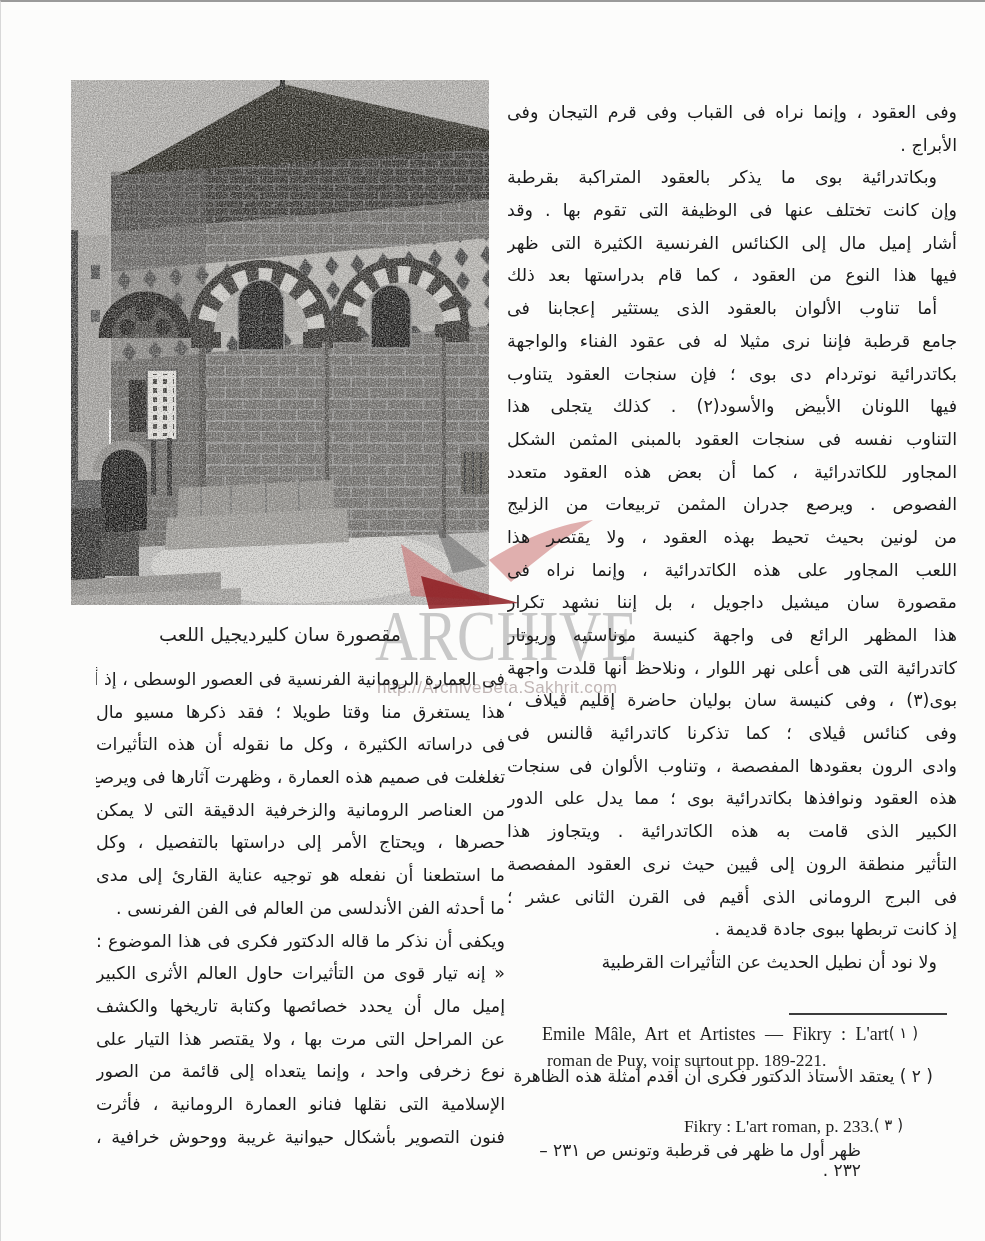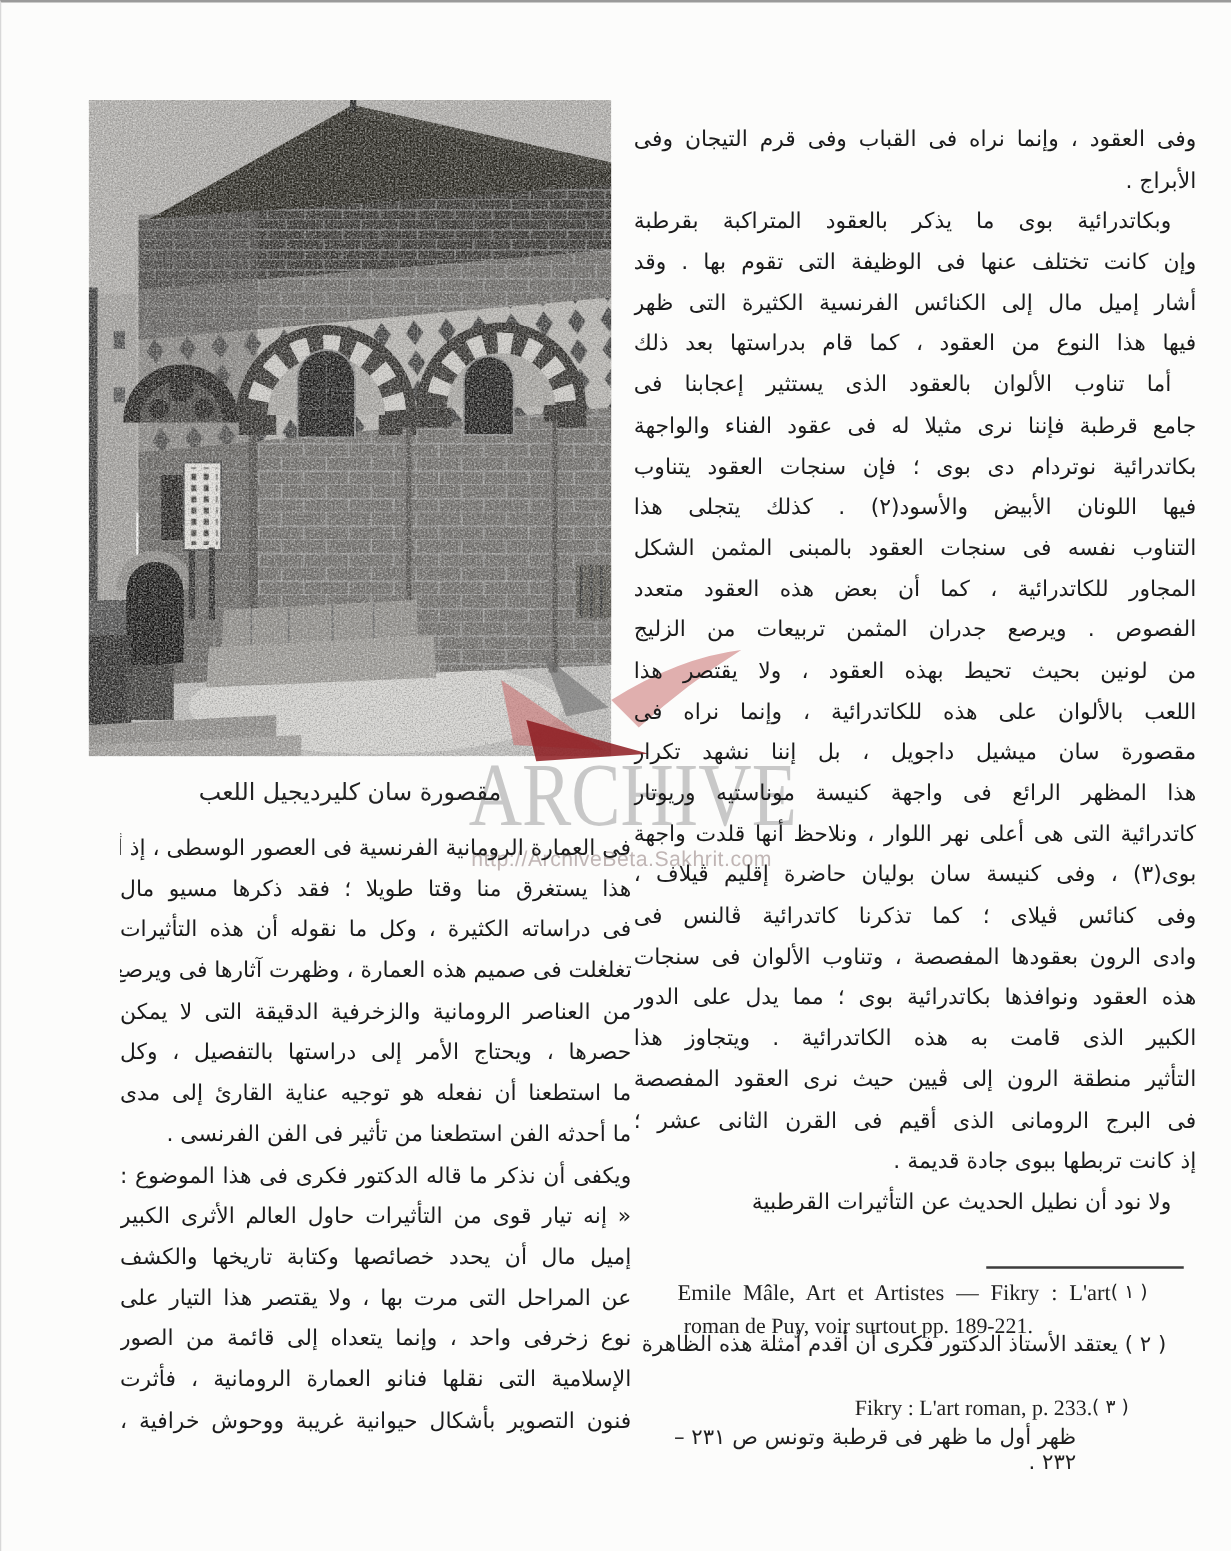--- a/index.html
+++ b/index.html
@@ -191,21 +191,21 @@
       <div class="tline">أشار إميل مال إلى الكنائس الفرنسية الكثيرة التى ظهر</div>
       <div class="tline">فيها هذا النوع من العقود ، كما قام بدراستها بعد ذلك</div>
       <div class="tline ind">أما تناوب الألوان بالعقود الذى يستثير إعجابنا فى</div>
       <div class="tline">جامع قرطبة فإننا نرى مثيلا له فى عقود الفناء والواجهة</div>
       <div class="tline">بكاتدرائية نوتردام دى بوى ؛ فإن سنجات العقود يتناوب</div>
       <div class="tline">فيها اللونان الأبيض والأسود(٢) . كذلك يتجلى هذا</div>
       <div class="tline">التناوب نفسه فى سنجات العقود بالمبنى المثمن الشكل</div>
       <div class="tline">المجاور للكاتدرائية ، كما أن بعض هذه العقود متعدد</div>
       <div class="tline">الفصوص . ويرصع جدران المثمن تربيعات من الزليج</div>
       <div class="tline">من لونين بحيث تحيط بهذه العقود ، ولا يقتصر هذا</div>
-      <div class="tline">اللعب بالألوان على هذه للكاتدرائية ، وإنما نراه فى</div>
+      <div class="tline">اللعب المجاور على هذه الكاتدرائية ، وإنما نراه فى</div>
       <div class="tline">مقصورة سان ميشيل داجويل ، بل إننا نشهد تكرار</div>
       <div class="tline">هذا المظهر الرائع فى واجهة كنيسة موناستيه وريوتار</div>
       <div class="tline">كاتدرائية التى هى أعلى نهر اللوار ، ونلاحظ أنها قلدت واجهة</div>
       <div class="tline">بوى(٣) ، وفى كنيسة سان بوليان حاضرة إقليم ڤيلاف ،</div>
       <div class="tline">وفى كنائس ڤيلاى ؛ كما تذكرنا كاتدرائية ڤالنس فى</div>
       <div class="tline">وادى الرون بعقودها المفصصة ، وتناوب الألوان فى سنجات</div>
       <div class="tline">هذه العقود ونوافذها بكاتدرائية بوى ؛ مما يدل على الدور</div>
       <div class="tline">الكبير الذى قامت به هذه الكاتدرائية . ويتجاوز هذا</div>
       <div class="tline">التأثير منطقة الرون إلى ڤيين حيث نرى العقود المفصصة</div>
       <div class="tline">فى البرج الرومانى الذى أقيم فى القرن الثانى عشر ؛</div>
@@ -213,21 +213,21 @@
       <div class="tline ind end">ولا نود أن نطيل الحديث عن التأثيرات القرطبية</div>
     </div>
   <div class="col left-col">
       <div class="tline">فى العمارة الرومانية الفرنسية فى العصور الوسطى ، إذ أن</div>
       <div class="tline">هذا يستغرق منا وقتا طويلا ؛ فقد ذكرها مسيو مال</div>
       <div class="tline">فى دراساته الكثيرة ، وكل ما نقوله أن هذه التأثيرات</div>
       <div class="tline">تغلغلت فى صميم هذه العمارة ، وظهرت آثارها فى ويرصع</div>
       <div class="tline">من العناصر الرومانية والزخرفية الدقيقة التى لا يمكن</div>
       <div class="tline">حصرها ، ويحتاج الأمر إلى دراستها بالتفصيل ، وكل</div>
       <div class="tline">ما استطعنا أن نفعله هو توجيه عناية القارئ إلى مدى</div>
-      <div class="tline end">ما أحدثه الفن استطعنا من تأثير فى الفن الفرنسى .</div>
+      <div class="tline end">ما أحدثه الفن الأندلسى من العالم فى الفن الفرنسى .</div>
       <div class="tline">ويكفى أن نذكر ما قاله الدكتور فكرى فى هذا الموضوع :</div>
       <div class="tline">« إنه تيار قوى من التأثيرات حاول العالم الأثرى الكبير</div>
       <div class="tline">إميل مال أن يحدد خصائصها وكتابة تاريخها والكشف</div>
       <div class="tline">عن المراحل التى مرت بها ، ولا يقتصر هذا التيار على</div>
       <div class="tline">نوع زخرفى واحد ، وإنما يتعداه إلى قائمة من الصور</div>
       <div class="tline">الإسلامية التى نقلها فنانو العمارة الرومانية ، فأثرت</div>
       <div class="tline">فنون التصوير بأشكال حيوانية غريبة ووحوش خرافية ،</div>
     </div>
 
   <div class="fn-rule"></div>

